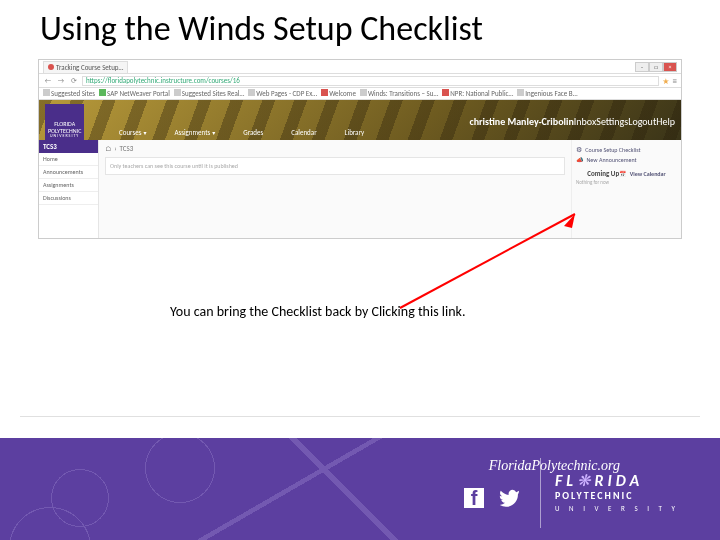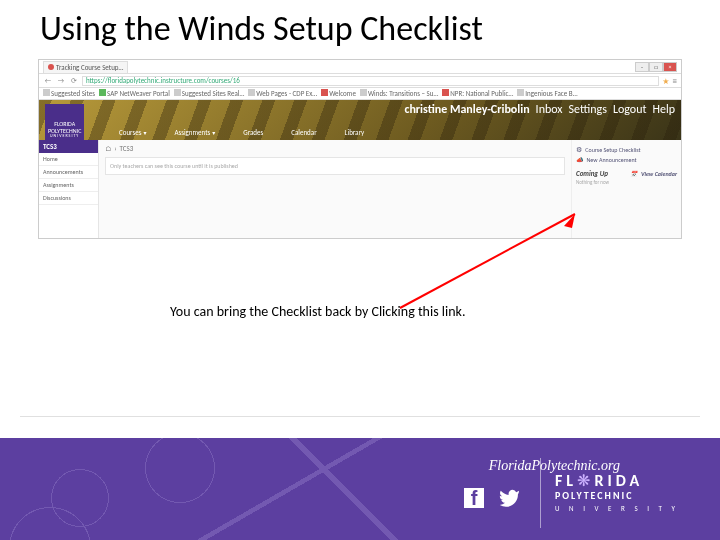--- a/index.html
+++ b/index.html
@@ -22,38 +22,38 @@
   .bm-row { display: flex; align-items: center; gap: 4px; padding: 1px 4px; border-bottom: 1px solid #ddd; height: 12px; color: #666; }
   .bm { white-space: nowrap; }
   .bm-icon { width: 7px; height: 7px; background: #ccc; display: inline-block; margin-right: 1px; }
   .bm-icon.g { background: #5cb85c; }
   .bm-icon.r { background: #d9534f; }
   
   .lms-header { height: 40px; background: linear-gradient(135deg, #b89a3a 0%, #6e5b20 60%, #3a3418 100%); position: relative; overflow: hidden; }
   .lms-header::before { content: ""; position: absolute; inset: 0; background: repeating-linear-gradient(110deg, rgba(40,30,10,0.35) 0 12px, rgba(255,255,255,0) 12px 30px); }
   .lms-logo { position: absolute; top: 4px; left: 6px; background: #4a2e8a; color: #fff; font-size: 6px; text-align: center; padding: 17px 3px; line-height: 1.1; }
   .lms-logo .sub { font-size: 4px; letter-spacing: 1px; }
-  .lms-userlinks { position: absolute; top: 2px; right: 6px; color: #fff; font-size: 12px; display: flex; gap: 6px; }
+  .lms-userlinks { position: absolute; top: 15px; right: 6px; color: #fff; font-size: 10px; display: flex; }
   .lms-userlinks span:first-child { font-weight: bold; }
   .lms-nav { position: absolute; bottom: 3px; left: 80px; display: flex; gap: 28px; color: #fff; font-size: 7px; }
   .lms-nav .item { display: flex; align-items: center; gap: 2px; }
   .chev { font-size: 6px; }
   
   .lms-body { display: flex; background: #fafafa; height: calc(100% - 40px - 14px - 14px - 12px); }
   .sidenav { width: 60px; border-right: 1px solid #e5e5e5; background: #fff; }
   .sidenav .hdr { background: #4a2e8a; color: #fff; padding: 2px 4px; font-size: 7px; font-weight: bold; }
   .sidenav .it { padding: 2px 4px; border-bottom: 1px solid #eee; color: #666; font-size: 6px; }
   .main { flex: 1; padding: 4px 6px; position: relative; }
   .crumb { display: flex; align-items: center; gap: 3px; color: #777; margin-bottom: 4px; }
   .card { border: 1px solid #e5e5e5; background: #fff; padding: 4px; margin-bottom: 4px; }
   .unpub { text-align: center; color: #88a; font-size: 7px; letter-spacing: 0.5px; }
   .note { color: #aaa; font-size: 6px; }
   .rightcol { width: 110px; padding: 4px 4px; border-left: 1px solid #eee; }
   .rc-link { display: flex; align-items: center; gap: 3px; color: #557; padding: 1px 0; font-size: 6px; }
-  .rc-hdr { font-weight: bold; color: #444; margin-top: 4px; display: flex; justify-content: space-between; font-style: italic; }
+  .rc-hdr { font-weight: bold; color: #444; margin-top: 4px; display: flex; justify-content: center; }
   .rc-small { color: #aaa; font-size: 5px; }
   .gear { font-size: 7px; }
   
   .arrow-svg { position: absolute; top: 200px; left: 380px; pointer-events: none; }
   .annotation { position: absolute; top: 296px; left: 170px; width: 340px; font-size: 14px; line-height: 1.2; }
   .divider { position: absolute; top: 408px; left: 20px; right: 20px; height: 1px; background: #e0e0e0; }
   
   .footer { position: absolute; bottom: 0; left: 0; right: 0; height: 110px; background: #5c3fa0; overflow: hidden; }
   .footer::before { content: ""; position: absolute; inset: 0; opacity: 0.25;
     background:
@@ -61,21 +61,21 @@
       radial-gradient(circle at 180px 30px, transparent 34px, #b9a8e6 34px 35px, transparent 35px),
       radial-gradient(circle at 50px 110px, transparent 40px, #b9a8e6 40px 41px, transparent 41px),
       linear-gradient(45deg, transparent 48%, #b9a8e6 48% 49%, transparent 49%),
       linear-gradient(-30deg, transparent 58%, #b9a8e6 58% 59%, transparent 59%);
   }
   .footer-url { position: absolute; top: 20px; right: 100px; color: #fff; font-style: italic; font-size: 14px; font-family: Georgia, serif; }
   .footer-social { position: absolute; top: 50px; right: 200px; color: #fff; display: flex; gap: 14px; font-size: 20px; }
   .fb { font-weight: bold; font-family: Arial; background: #fff; color: #5c3fa0; width: 20px; height: 20px; display: flex; align-items: center; justify-content: center; }
   .tw svg { width: 22px; height: 22px; fill: #fff; }
   .footer-logo { position: absolute; top: 20px; right: 20px; bottom: 20px; width: 160px; border-left: 1px solid rgba(255,255,255,0.5); padding-left: 14px; display: flex; flex-direction: column; justify-content: center; }
-  .footer-logo .l1 { color: #fff; font-weight: bold; letter-spacing: 4px; font-size: 16px; line-height: 1; }
+  .footer-logo .l1 { color: #fff; font-weight: bold; letter-spacing: 4px; font-size: 16px; line-height: 1; font-style: italic; }
   .footer-logo .l2 { color: #fff; font-weight: bold; font-size: 10px; letter-spacing: 2px; }
   .footer-logo .accent { color: #cdb3ff; font-weight: normal; }
   .footer-logo .l3 { color: #fff; font-size: 7px; letter-spacing: 4px; margin-top: 2px; }
 </style>
 </head>
 <body>
 
 <div class="slide">
   <h1 class="title">Using the Winds Setup Checklist</h1>
 

